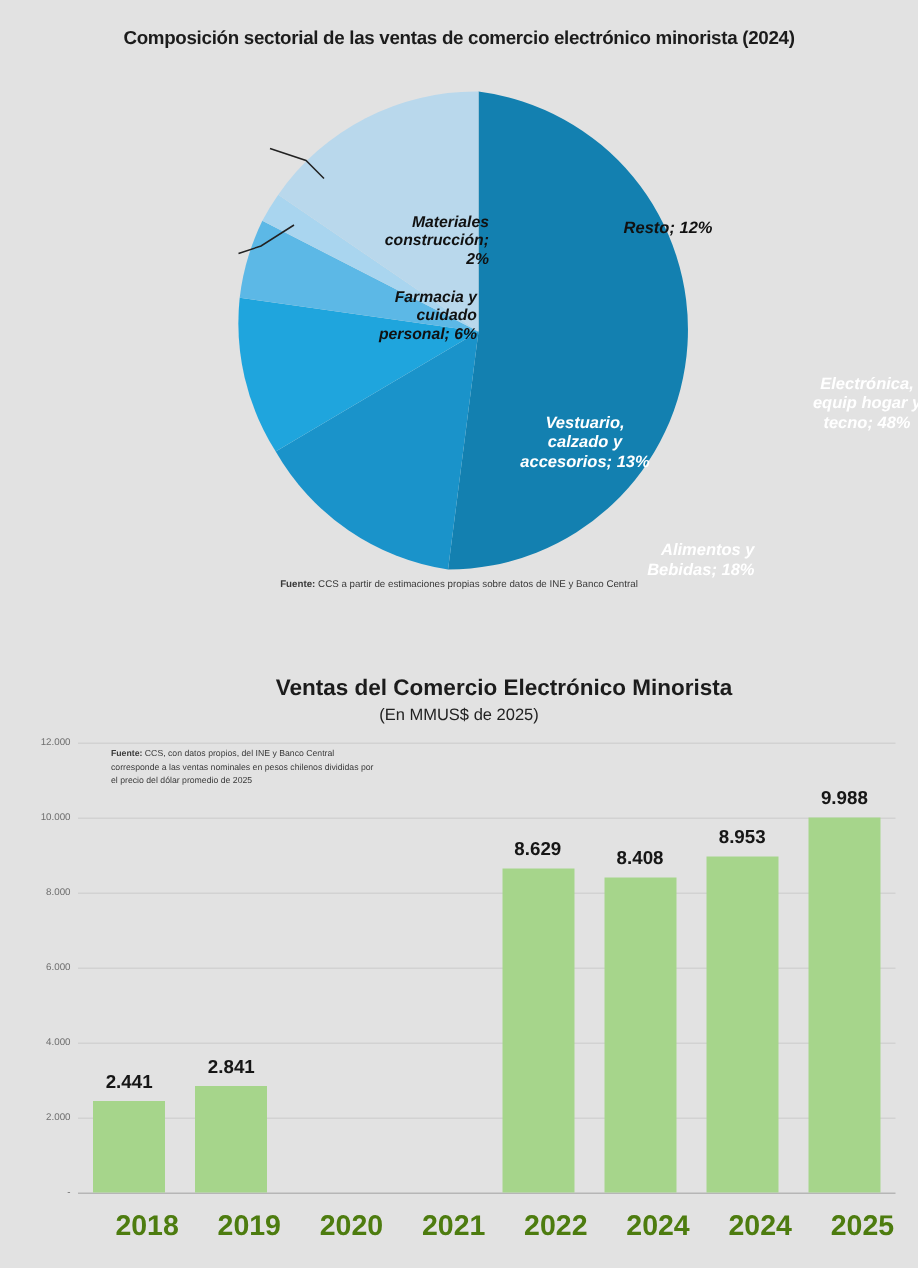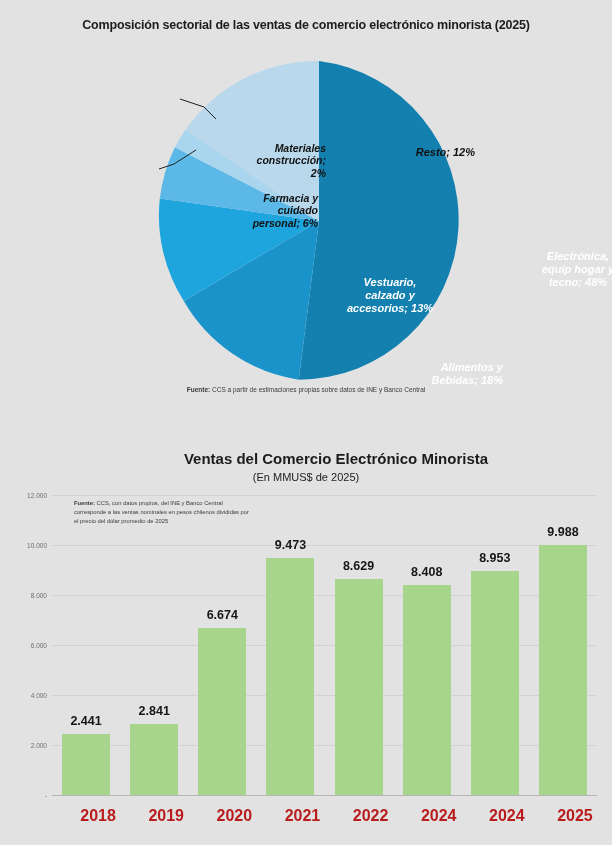--- a/index.html
+++ b/index.html
@@ -173,42 +173,42 @@
     text-align: center;
     font-size: 12.5px;
     font-weight: bold;
     color: #161616;
   }
   .bar-year {
     position: absolute;
     left: -12px;
     width: 72px;
     text-align: center;
-    font-size: 16px;
-    font-weight: bold;
-    color: #b91c1c;
+    font-size: 19px;
+    font-weight: bold;
+    color: #4d7c0f;
   }
 
   #bar-note {
     position: absolute;
     left: 22px;
     top: 4px;
     width: 175px;
     font-size: 5.8px;
     line-height: 1.55;
     color: #3a3a3a;
   }
   #bar-note b { font-weight: bold; }
 </style>
 </head>
 <body>
 
 <div id="pie-section">
 
-  <div id="pie-title">Composición sectorial de las ventas de comercio electrónico minorista (2025)</div>
+  <div id="pie-title">Composición sectorial de las ventas de comercio electrónico minorista (2024)</div>
 
   <div id="pie-wrap">
     <svg id="pie-svg" viewBox="0 0 326 326">
 
       <path fill="#1380b0" d="M 163 163 L 163 3 A 160 160 0 0 1 142.7 321.7 Z"></path>
 
       <path fill="#1a93ca" d="M 163 163 L 142.7 321.7 A 160 160 0 0 1 27.8 243 Z"></path>
 
       <path fill="#1fa5dd" d="M 163 163 L 27.8 243 A 160 160 0 0 1 3.8 140.5 Z"></path>
 
@@ -268,29 +268,21 @@
         <div class="bar-col" style="left: 10.0625px; height: 240px;">
           <div class="bar-rect" style="height: 61.025px; background: rgb(166, 213, 139);"></div>
           <div class="bar-value" style="bottom: 67.025px;">2.441</div>
         </div>
         <div class="bar-year" style="left: 10.0625px; top: 312px;">2018</div>
         <div class="bar-col" style="left: 78.1875px; height: 300px;">
           <div class="bar-rect" style="height: 71.025px; background: rgb(166, 213, 139);"></div>
           <div class="bar-value" style="bottom: 77.025px;">2.841</div>
         </div>
         <div class="bar-year" style="left: 78.1875px; top: 312px;">2019</div>
-        <div class="bar-col" style="left: 146.312px; height: 300px;">
-          <div class="bar-rect" style="height: 166.85px; background: rgb(166, 213, 139);"></div>
-          <div class="bar-value" style="bottom: 172.85px;">6.674</div>
-        </div>
         <div class="bar-year" style="left: 146.312px; top: 312px;">2020</div>
-        <div class="bar-col" style="left: 214.438px; height: 300px;">
-          <div class="bar-rect" style="height: 236.825px; background: rgb(166, 213, 139);"></div>
-          <div class="bar-value" style="bottom: 242.825px;">9.473</div>
-        </div>
         <div class="bar-year" style="left: 214.438px; top: 312px;">2021</div>
         <div class="bar-col" style="left: 282.562px; height: 300px;">
           <div class="bar-rect" style="height: 215.725px; background: rgb(166, 213, 139);"></div>
           <div class="bar-value" style="bottom: 221.725px;">8.629</div>
         </div>
         <div class="bar-year" style="left: 282.562px; top: 312px;">2022</div>
         <div class="bar-col" style="left: 350.688px; height: 300px;">
           <div class="bar-rect" style="height: 210.2px; background: rgb(166, 213, 139);"></div>
           <div class="bar-value" style="bottom: 216.2px;">8.408</div>
         </div>

